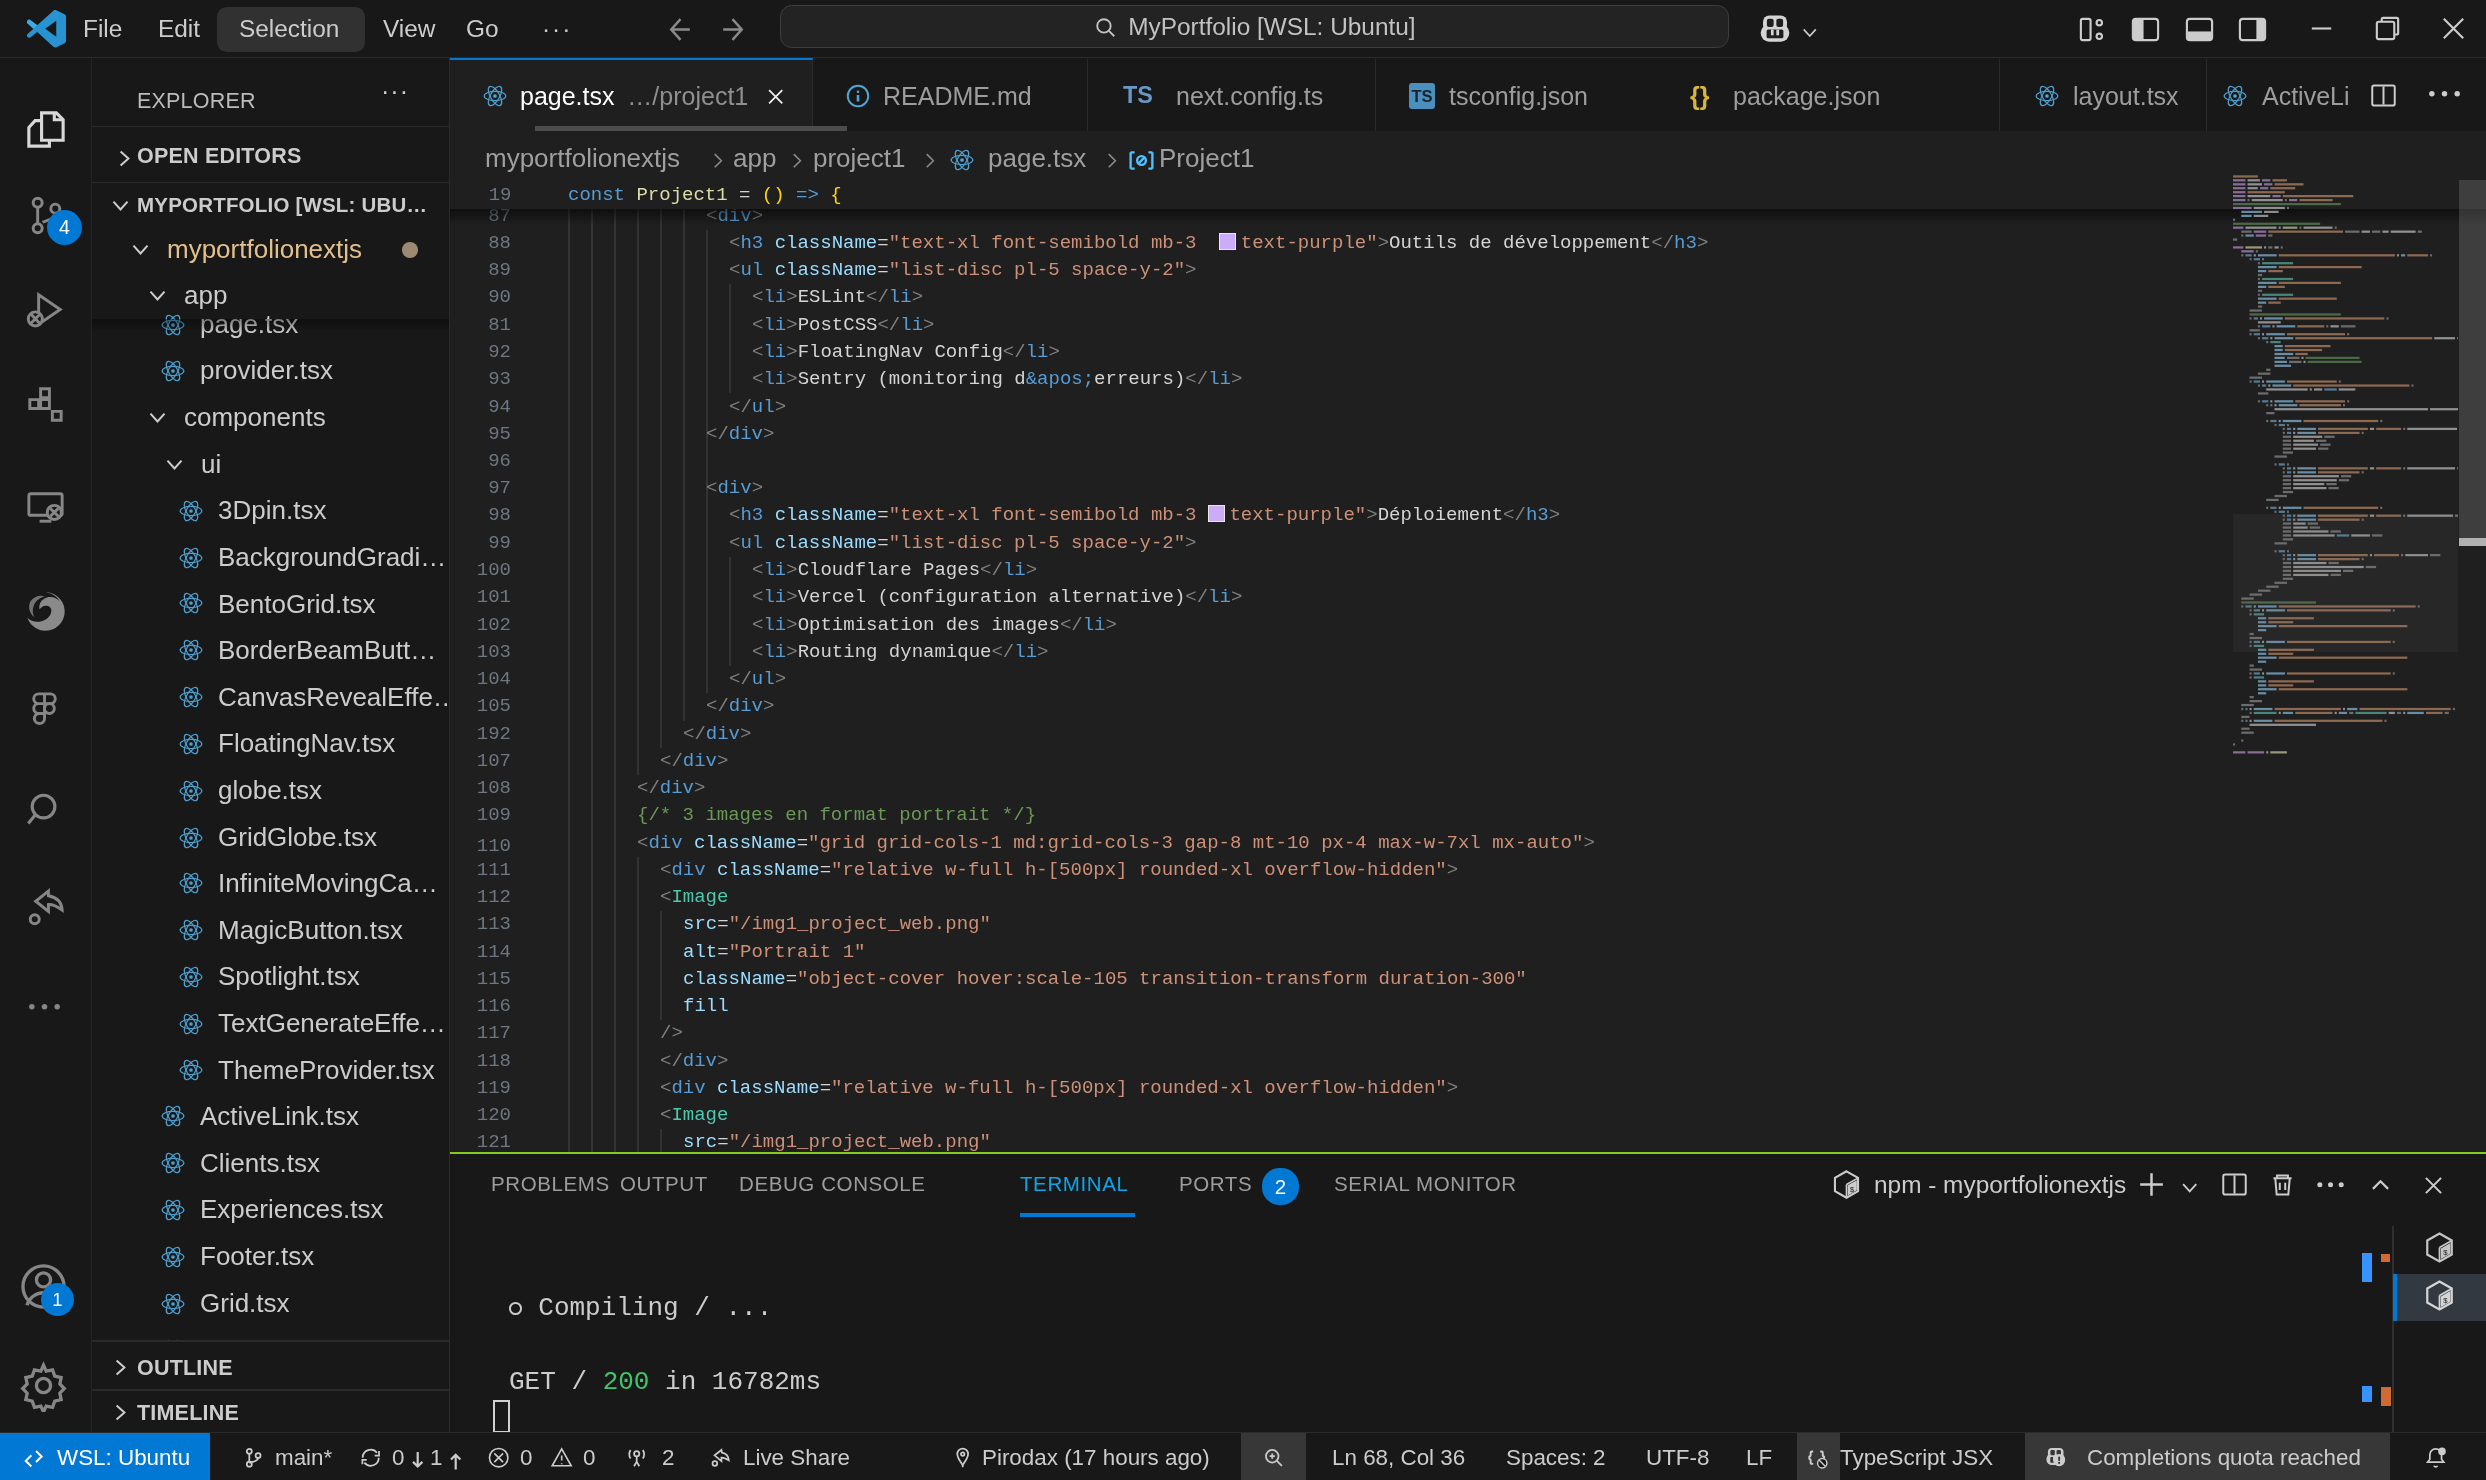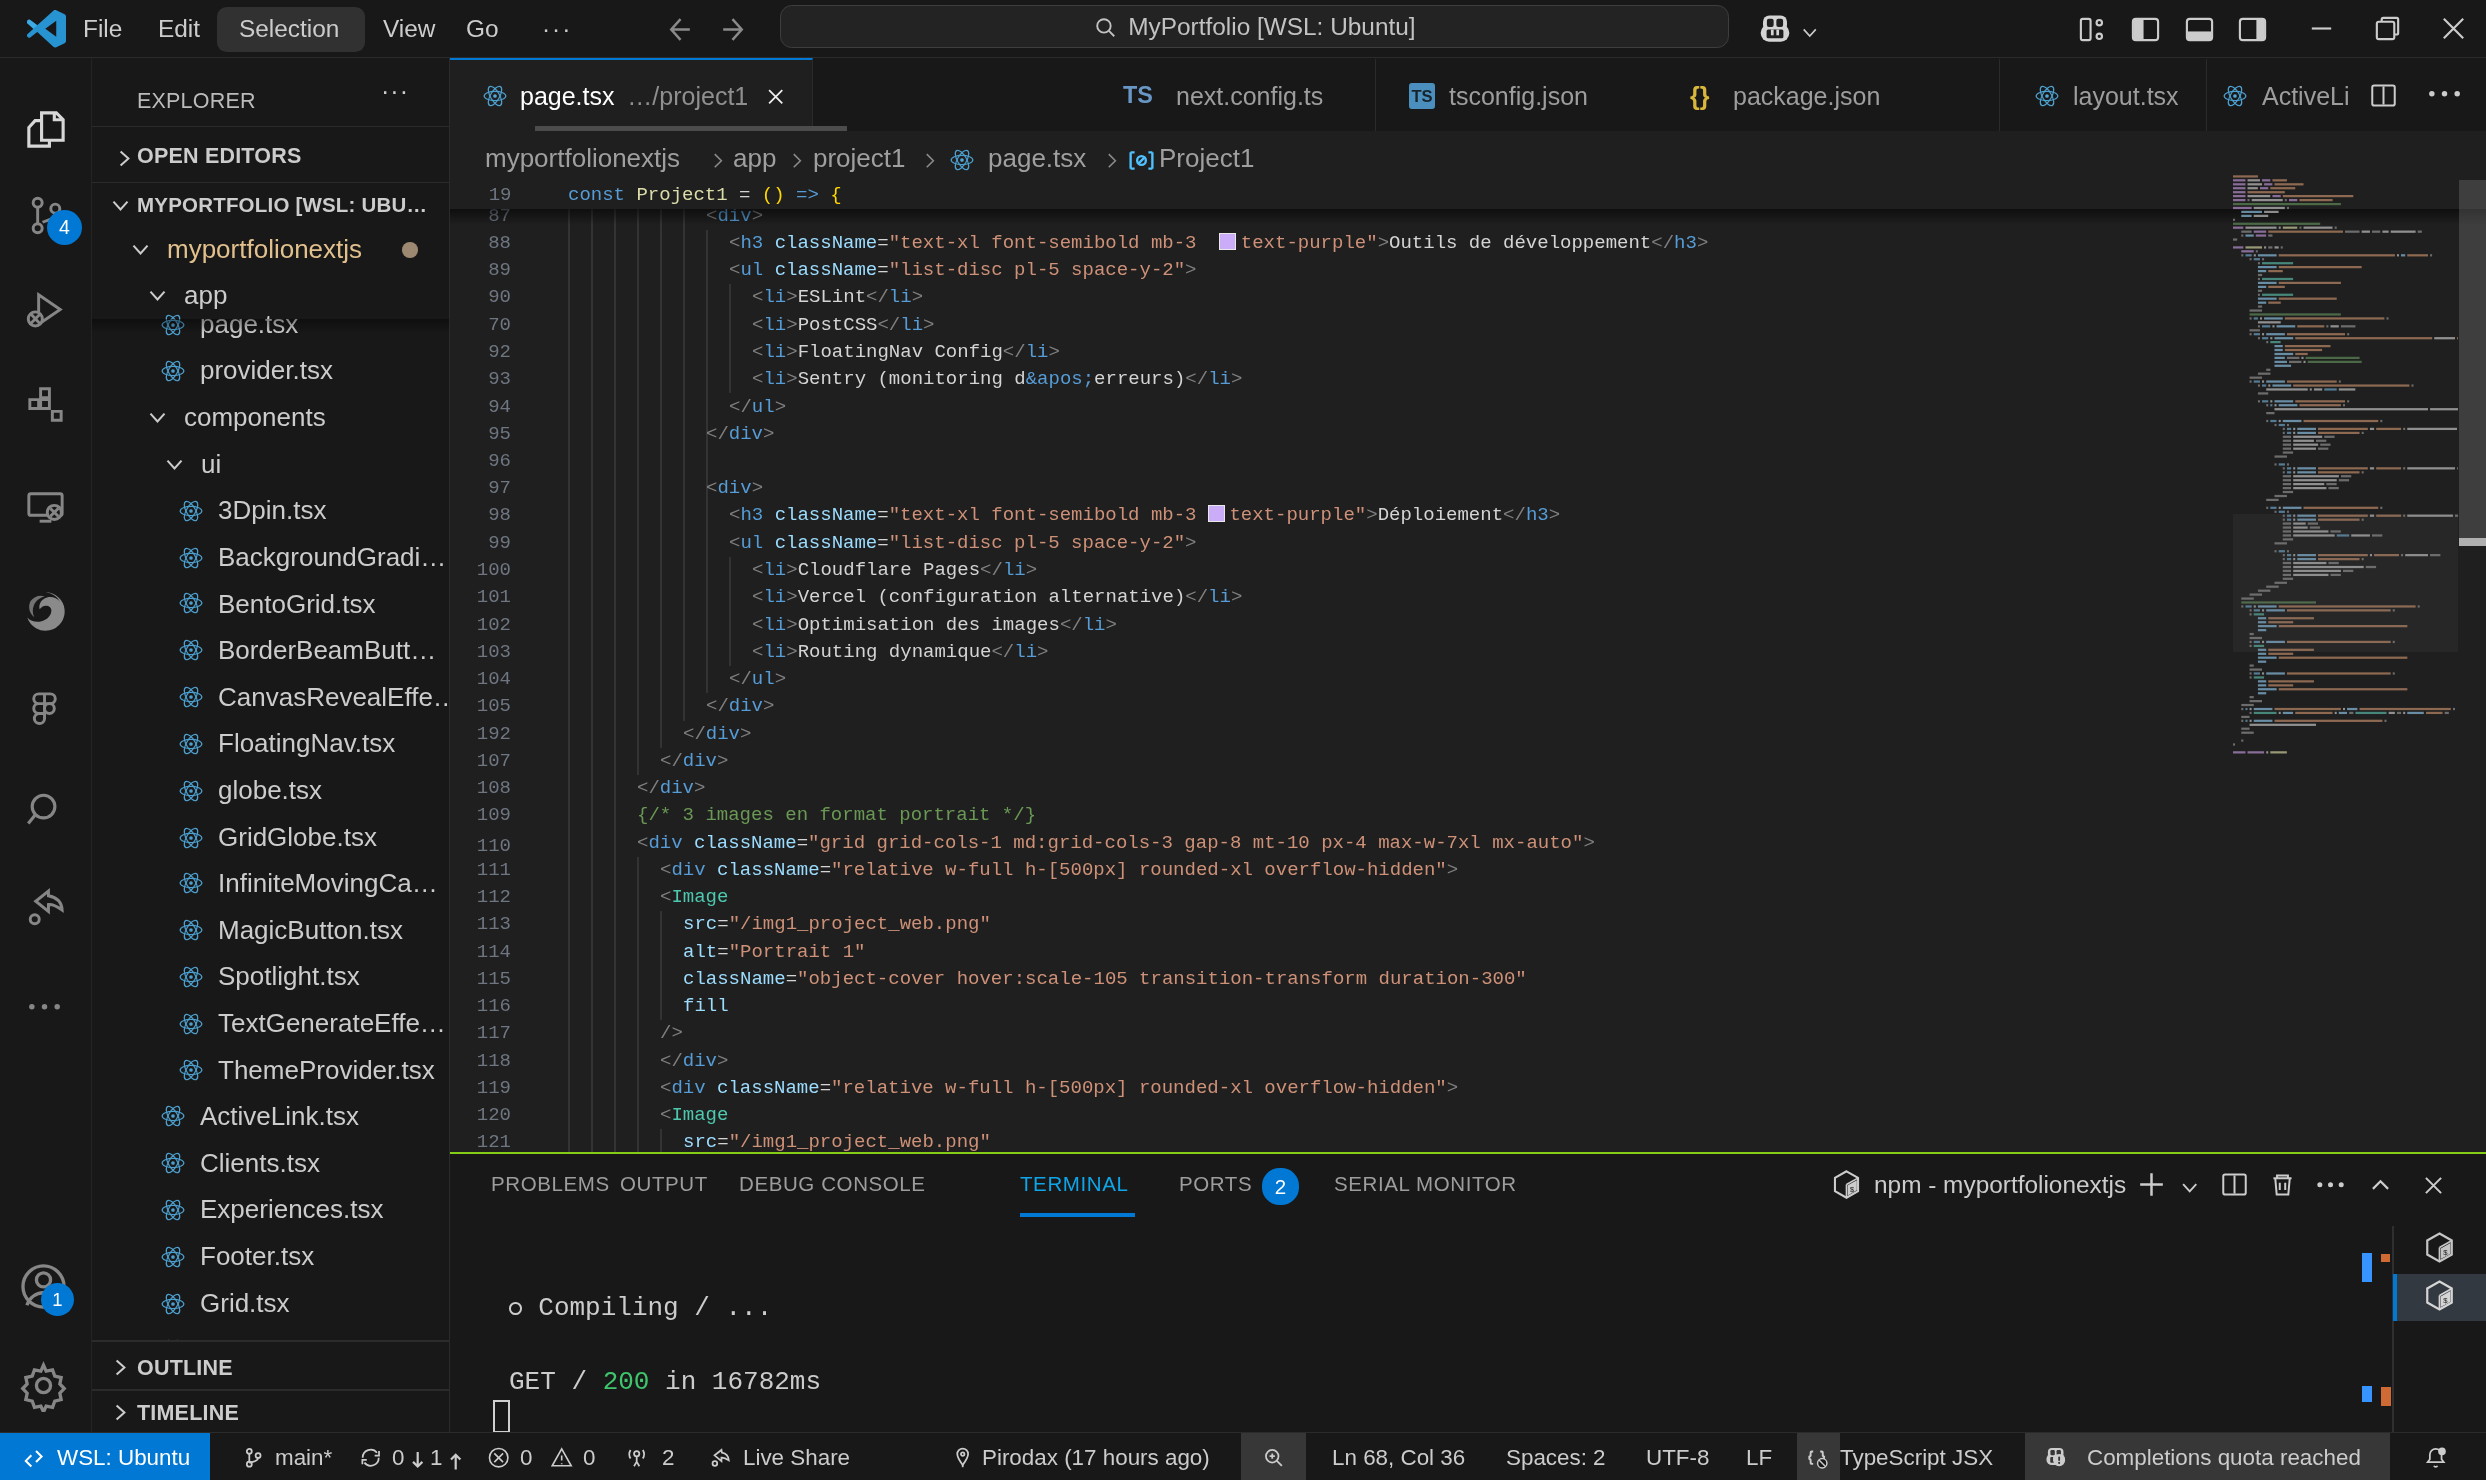--- a/index.html
+++ b/index.html
@@ -447,20 +447,27 @@
               <ellipse cx="12" cy="12" rx="10" ry="4.2"></ellipse>
               <ellipse cx="12" cy="12" rx="10" ry="4.2" transform="rotate(60 12 12)"></ellipse>
               <ellipse cx="12" cy="12" rx="10" ry="4.2" transform="rotate(120 12 12)"></ellipse>
             </g>
             <circle cx="12" cy="12" r="1.7" fill="#53a7d8"></circle>
           </svg>
       <div class="lbl" style="left:70px">page.tsx <span style="color:#8f8f8f;margin-left:5.9px">…/project1</span></div>
       <svg class="ticn" style="left:314px;top:25px" width="23.4" height="23.4" viewBox="0 0 16 16">
             <path d="M3.5 3.5l9 9M12.5 3.5l-9 9" stroke="#f0f0f0" stroke-width="1.2"></path>
           </svg>
+    </div>
+    <div class="tab" style="left:363px;width:275px">
+      <svg class="ticn" style="left:32px" width="26" height="26" viewBox="0 0 16 16">
+            <circle cx="8" cy="8" r="6.3" stroke="#4da6d6" stroke-width="1.2" fill="none"></circle>
+            <path d="M8 4.6a.8.8 0 1 1 0 1.6.8.8 0 0 1 0-1.6zM7.2 7.4h1.6v4H7.2z" fill="#4da6d6"></path>
+          </svg>
+      <div class="lbl" style="left:70px">README.md</div>
     </div>
     <div class="tab" style="left:638px;width:288px">
       <div class="lbl" style="left:35px;color:#6997c5;font-weight:bold;font-size:23.4px">TS</div>
       <div class="lbl" style="left:88px">next.config.ts</div>
     </div>
     <div class="tab" style="left:926px;width:280px">
       <div class="lbl" style="left:33px;top:23.4px;width:26px;height:26px;background:#4a8fbd;border-radius:2.9px;color:#18242c;font-weight:bold;font-size:16.6px;text-align:center;line-height:27px">TS</div>
       <div class="lbl" style="left:73px">tsconfig.json</div>
     </div>
     <div class="tab" style="left:1205px;width:345px">
@@ -552,21 +559,21 @@
 <div class="ig" style="left:729px;top:283px;height:109px"></div>
 <div class="ig" style="left:729px;top:556px;height:109px"></div>
       <div class="gl" style="top:202px">87</div>
 <div class="cl" style="top:202px;left:706px"><span class="p">&lt;</span><span class="t">div</span><span class="p">&gt;</span></div>
 <div class="gl" style="top:229px">88</div>
 <div class="cl" style="top:229px;left:729px"><span class="p">&lt;</span><span class="t">h3</span><span class="w"> </span><span class="a">className</span><span class="o">=</span><span class="s">"text-xl font-semibold mb-3  </span><span class="cbox"></span><span class="s">text-purple"</span><span class="p">&gt;</span><span class="w">Outils de développement</span><span class="p">&lt;/</span><span class="t">h3</span><span class="p">&gt;</span></div>
 <div class="gl" style="top:256px">89</div>
 <div class="cl" style="top:256px;left:729px"><span class="p">&lt;</span><span class="t">ul</span><span class="w"> </span><span class="a">className</span><span class="o">=</span><span class="s">"list-disc pl-5 space-y-2"</span><span class="p">&gt;</span></div>
 <div class="gl" style="top:283px">90</div>
 <div class="cl" style="top:283px;left:752px"><span class="p">&lt;</span><span class="t">li</span><span class="p">&gt;</span><span class="w">ESLint</span><span class="p">&lt;/</span><span class="t">li</span><span class="p">&gt;</span></div>
-<div class="gl" style="top:311px">70</div>
+<div class="gl" style="top:311px">81</div>
 <div class="cl" style="top:311px;left:752px"><span class="p">&lt;</span><span class="t">li</span><span class="p">&gt;</span><span class="w">PostCSS</span><span class="p">&lt;/</span><span class="t">li</span><span class="p">&gt;</span></div>
 <div class="gl" style="top:338px">92</div>
 <div class="cl" style="top:338px;left:752px"><span class="p">&lt;</span><span class="t">li</span><span class="p">&gt;</span><span class="w">FloatingNav Config</span><span class="p">&lt;/</span><span class="t">li</span><span class="p">&gt;</span></div>
 <div class="gl" style="top:365px">93</div>
 <div class="cl" style="top:365px;left:752px"><span class="p">&lt;</span><span class="t">li</span><span class="p">&gt;</span><span class="w">Sentry (monitoring d</span><span class="e">&amp;apos;</span><span class="w">erreurs)</span><span class="p">&lt;/</span><span class="t">li</span><span class="p">&gt;</span></div>
 <div class="gl" style="top:393px">94</div>
 <div class="cl" style="top:393px;left:729px"><span class="p">&lt;/</span><span class="t">ul</span><span class="p">&gt;</span></div>
 <div class="gl" style="top:420px">95</div>
 <div class="cl" style="top:420px;left:706px"><span class="p">&lt;/</span><span class="t">div</span><span class="p">&gt;</span></div>
 <div class="gl" style="top:447px">96</div>

